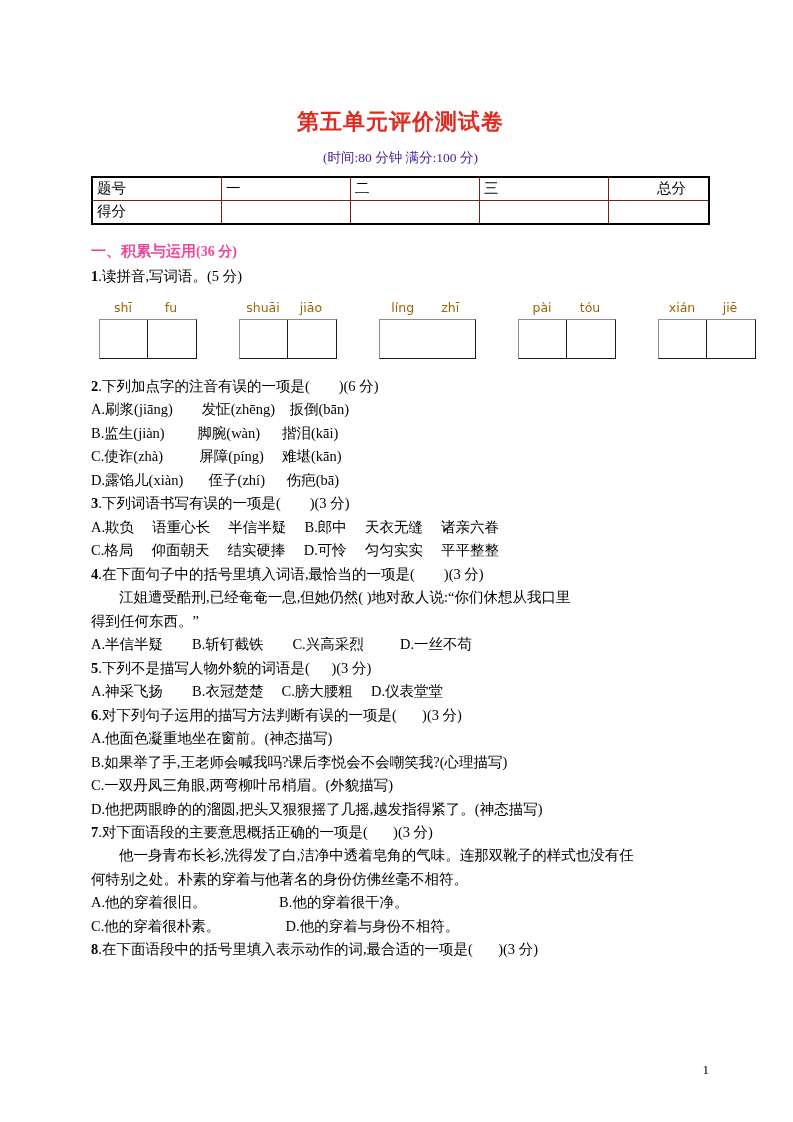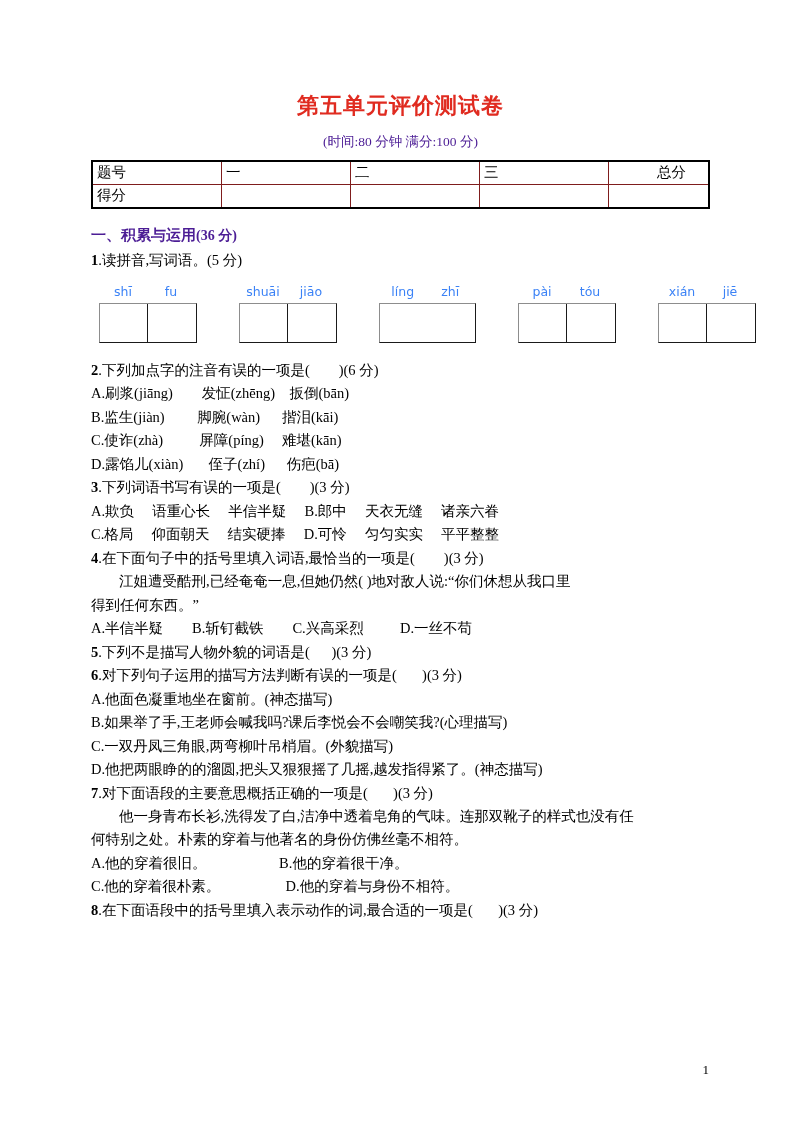--- a/index.html
+++ b/index.html
@@ -18,21 +18,21 @@
   .page {
     position: absolute;
     left: 0; top: 0;
     width: 793px;
     height: 1122px;
     overflow: hidden;
   }
   .content {
     position: absolute;
     left: 91px;
-    top: 92px;
+    top: 108px;
     width: 619px;
   }
 
   
   .doc-title {
     text-align: center;
     color: #e02b20;
     font-size: 22px;
     font-weight: bold;
     letter-spacing: 1px;
@@ -63,21 +63,21 @@
     font-size: 14.5px;
     vertical-align: middle;
     line-height: 1.1;
   }
   .score-table td.c0 { width: 120px; }
   .score-table td.c1, .score-table td.c2, .score-table td.c3 { width: 120px; }
   .score-table td.c4 { width: auto; padding-left: 48px; }
 
   
   .section-heading {
-    color: #4c1d95;
+    color: #ec4899;
     font-weight: bold;
     font-size: 15px;
     margin: 16px 0 3px 0;
     line-height: 1.45;
     font-family: Liberation Serif, serif;
   }
   .section-heading .pts {
     font-weight: bold;
     font-size: 14px;
   }
@@ -109,21 +109,21 @@
     margin-top: 11px;
     margin-bottom: 16px;
     padding-left: 8px;
   }
   .pinyin-group { margin-right: 42px; }
   .pinyin-group:last-child { margin-right: 0; }
   .pinyin-labels {
     display: flex;
     font-family: "DejaVu Sans", "Liberation Sans", sans-serif;
     font-size: 12.5px;
-    color: #3b82f6;
+    color: #a16207;
     line-height: 1.35;
     margin-bottom: 2px;
   }
   .pinyin-labels span {
     text-align: center;
   }
   .boxes {
     display: flex;
     border: 1px solid #8d8d8d;
     border-right: 1.6px solid #1a1a1a;
@@ -239,20 +239,21 @@
     <p class="q"><span class="num">3</span><span>.下列词语书写有误的一项是(        )(3 分)</span></p>
     <p class="opts">A.欺负     语重心长     半信半疑     B.郎中     天衣无缝     诸亲六眷</p>
     <p class="opts">C.格局     仰面朝天     结实硬捧     D.可怜     匀匀实实     平平整整</p>
 
     <p class="q"><span class="num">4</span><span>.在下面句子中的括号里填入词语,最恰当的一项是(        )(3 分)</span></p>
     <p class="q-indent">江姐遭受酷刑,已经奄奄一息,但她仍然(                )地对敌人说:“你们休想从我口里</p>
     <p class="q">得到任何东西。”</p>
     <p class="opts">A.半信半疑        B.斩钉截铁        C.兴高采烈          D.一丝不苟</p>
 
     <p class="q"><span class="num">5</span><span>.下列不是描写人物外貌的词语是(      )(3 分)</span></p>
+    <p class="opts">A.神采飞扬        B.衣冠楚楚     C.膀大腰粗     D.仪表堂堂</p>
 
     <p class="q"><span class="num">6</span><span>.对下列句子运用的描写方法判断有误的一项是(       )(3 分)</span></p>
     <p class="opts">A.他面色凝重地坐在窗前。(神态描写)</p>
     <p class="opts">B.如果举了手,王老师会喊我吗?课后李悦会不会嘲笑我?(心理描写)</p>
     <p class="opts">C.一双丹凤三角眼,两弯柳叶吊梢眉。(外貌描写)</p>
     <p class="opts">D.他把两眼睁的的溜圆,把头又狠狠摇了几摇,越发指得紧了。(神态描写)</p>
 
     <p class="q"><span class="num">7</span><span>.对下面语段的主要意思概括正确的一项是(       )(3 分)</span></p>
     <p class="q-indent">他一身青布长衫,洗得发了白,洁净中透着皂角的气味。连那双靴子的样式也没有任</p>
     <p class="q">何特别之处。朴素的穿着与他著名的身份仿佛丝毫不相符。</p>

